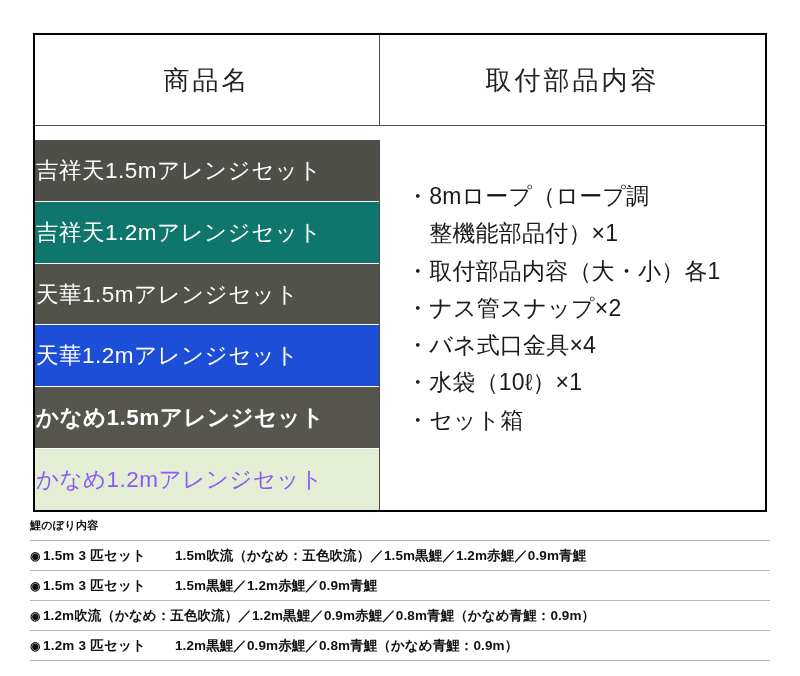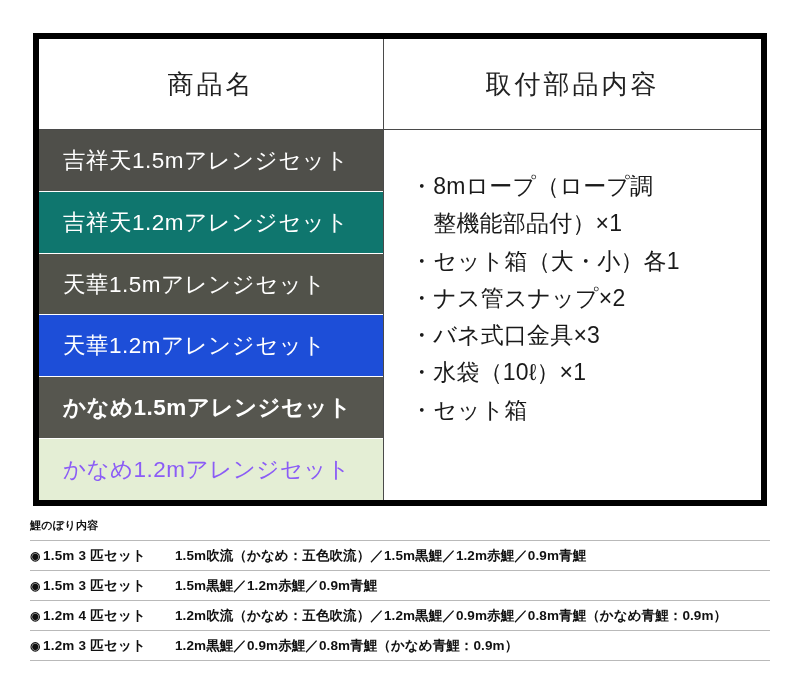--- a/index.html
+++ b/index.html
@@ -19,24 +19,25 @@
     width: 800px;
     height: 676px;
   }
 
   
   .table-wrap {
     position: absolute;
     left: 33px;
     top: 33px;
     width: 734px;
-    border: 6px solid #000000;
+    border: 2px solid #000000;
     box-sizing: border-box;
     display: flex;
     flex-direction: column;
+    gap: 14px;
   }
   .thead {
     display: flex;
     height: 90px;
     border-bottom: 1px solid #4a4a4a;
   }
   .th {
     display: flex;
     align-items: center;
     justify-content: center;
@@ -60,21 +61,21 @@
     width: 345px;
     border-right: 1px solid #4a4a4a;
     box-sizing: border-box;
     display: flex;
     flex-direction: column;
   }
   .prod-row {
     flex: 1;
     display: flex;
     align-items: center;
-    padding-left: 24px;
+    padding-left: 1px;
     box-sizing: border-box;
     font-size: 22.5px;
     letter-spacing: 0.5px;
     border-bottom: 1px solid #ffffff;
   }
   .prod-row:last-child {
     border-bottom: none;
   }
   .col-right {
     flex: 1;
@@ -159,23 +160,23 @@
             <span>かなめ1.5mアレンジセット</span>
           </div>
         <div class="prod-row" style="background: rgb(228, 238, 213); color: #8b5cf6;">
             <span>かなめ1.2mアレンジセット</span>
           </div>
       </div>
 
       <div class="col-right">
         <div class="parts-line">・8mロープ（ロープ調</div>
         <div class="parts-line">　整機能部品付）×1</div>
-        <div class="parts-line">・セット箱（大・小）各1</div>
+        <div class="parts-line">・取付部品内容（大・小）各1</div>
         <div class="parts-line">・ナス管スナップ×2</div>
-        <div class="parts-line">・バネ式口金具×3</div>
+        <div class="parts-line">・バネ式口金具×4</div>
         <div class="parts-line">・水袋（10ℓ）×1</div>
         <div class="parts-line">・セット箱</div>
       </div>
     </div>
   </div>
 
   <div class="koi">
     <div class="koi-title">鯉のぼり内容</div>
 
     <div class="koi-row">
@@ -185,21 +186,20 @@
     </div>
 
     <div class="koi-row">
       <span class="koi-bullet">◉</span>
       <span class="koi-name">1.5m 3 匹セット</span>
       <span class="koi-desc">1.5m黒鯉／1.2m赤鯉／0.9m青鯉</span>
     </div>
 
     <div class="koi-row">
       <span class="koi-bullet">◉</span>
-      <span class="koi-name">1.2m 4 匹セット</span>
       <span class="koi-desc">1.2m吹流（かなめ：五色吹流）／1.2m黒鯉／0.9m赤鯉／0.8m青鯉（かなめ青鯉：0.9m）</span>
     </div>
 
     <div class="koi-row">
       <span class="koi-bullet">◉</span>
       <span class="koi-name">1.2m 3 匹セット</span>
       <span class="koi-desc">1.2m黒鯉／0.9m赤鯉／0.8m青鯉（かなめ青鯉：0.9m）</span>
     </div>
   </div>
 

